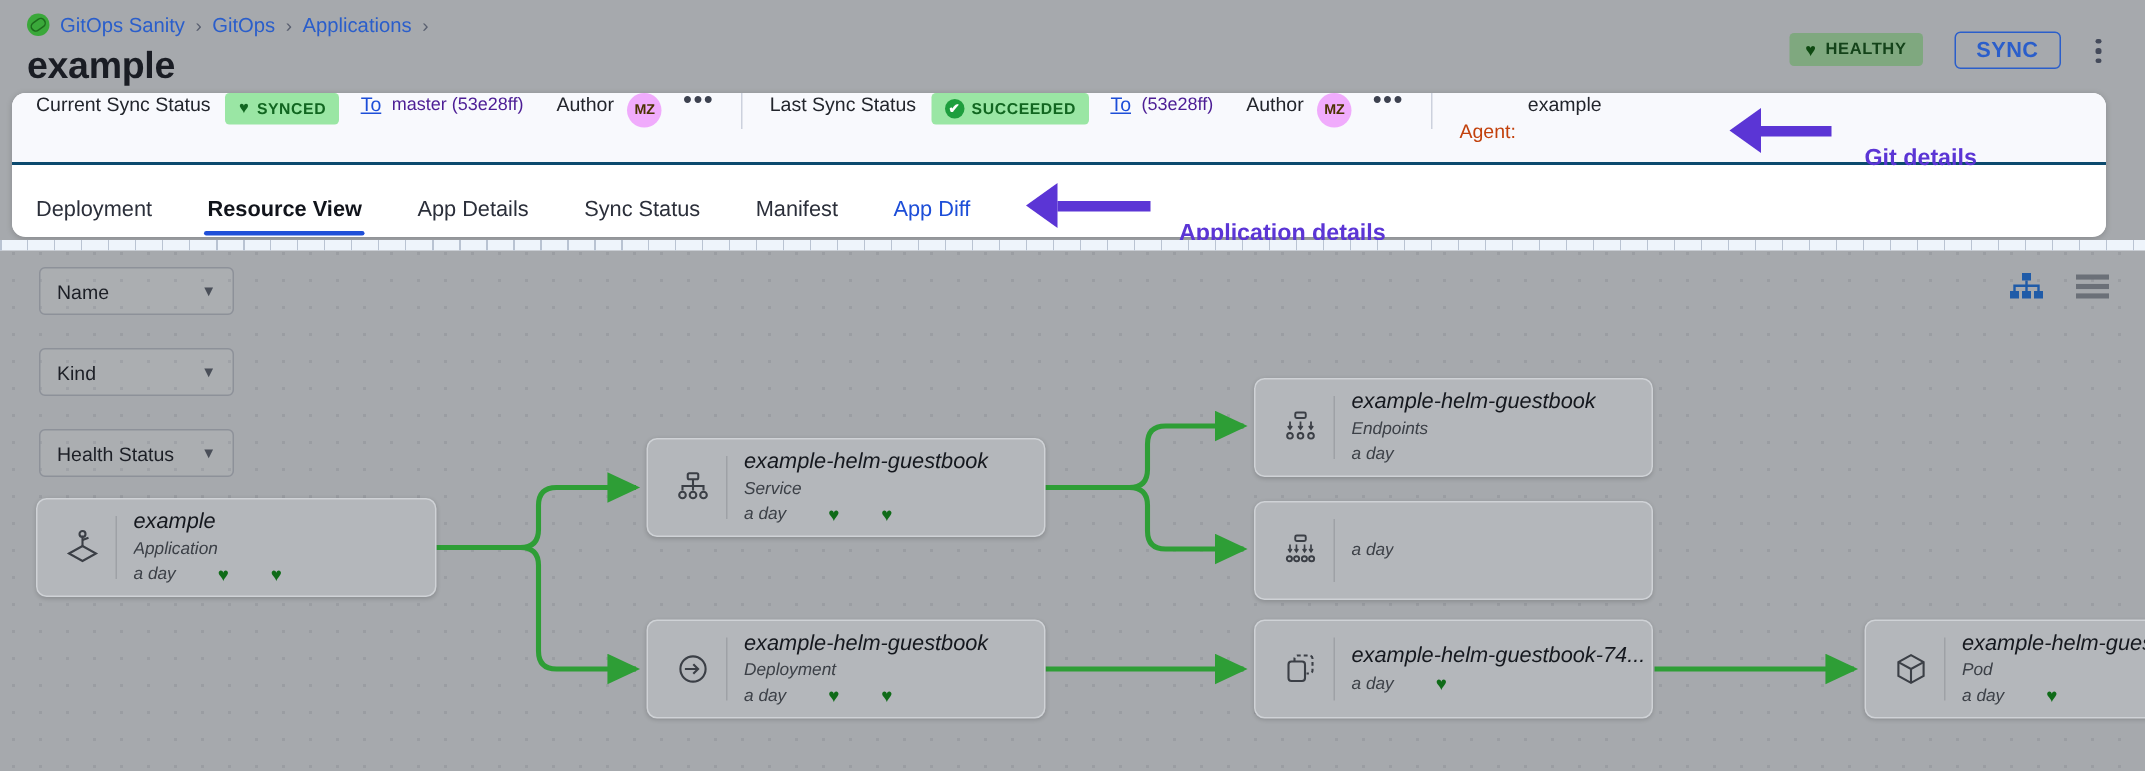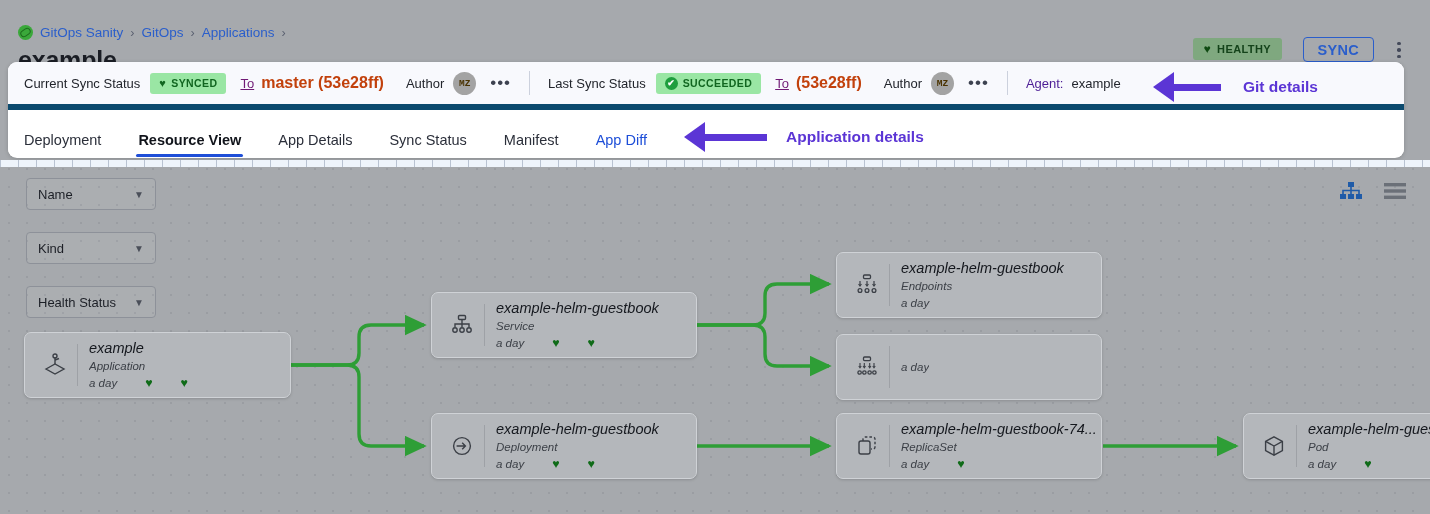--- a/index.html
+++ b/index.html
@@ -6,21 +6,21 @@
   html, body { margin: 0; padding: 0; }
   body {
     width: 1430px; height: 514px;
     font-family: "Liberation Sans", sans-serif;
     background: #a6a9ad;
     overflow: hidden;
     position: relative;
   }
 
   
-  .topbar { position: absolute; left: 0; top: 16px; width: 1430px; height: 64px; }
+  .topbar { position: absolute; left: 0; top: 0; width: 1430px; height: 64px; }
   .breadcrumb {
     position: absolute; left: 18px; top: 9px;
     display: flex; align-items: center; gap: 7px;
     font-size: 13.5px;
   }
   .bc-logo {
     width: 15px; height: 15px; border-radius: 50%;
     background: #3aa83a;
     display: inline-flex; align-items: center; justify-content: center;
     position: relative; flex: none;
@@ -67,56 +67,56 @@
     position: absolute; left: 8px; top: 62px;
     width: 1396px; height: 96px;
     background: #ffffff;
     border-radius: 9px;
     box-shadow: 0 1px 4px rgba(0,0,0,.18);
     overflow: hidden;
   }
   .syncbar {
     position: relative; height: 48px;
     background: #f8f9fd;
-    border-bottom: 6px solid #0c4a6e;
-    display: flex; align-items: center;
+    border-bottom: 2px solid #0c4a6e;
+    display: flex; align-items: flex-start;
     padding-left: 16px;
     font-size: 13px; color: #1a1d24;
   }
   .sb-label { color: #22252c; font-size: 13px; white-space: nowrap; }
   .pill {
     height: 21px; padding: 0 9px; border-radius: 3px;
     background: #9ae6a4;
     display: inline-flex; align-items: center; gap: 5px;
     font-size: 10.5px; font-weight: bold; color: #116620; letter-spacing: 0.4px;
     margin: 0 10px;
   }
   .pill .heart { color: #116620; font-size: 11px; }
   .chk {
     width: 13px; height: 13px; border-radius: 50%;
     background: #1e9e3e; color: #fff;
     display: inline-flex; align-items: center; justify-content: center;
     font-size: 9px; line-height: 1;
   }
-  .to-word { margin: 0 7px 0 4px; color: #701a75; text-decoration: underline; }
-  .rev { color: #c2410c; font-weight: bold; font-size: 16px; }
+  .to-word { margin: 0 7px 0 4px; color: #1d4ed8; text-decoration: underline; }
+  .rev { color: #4c1d95; font-weight: normal; font-size: 12px; }
   .author-word { margin-left: 22px; color: #22252c; }
   .avatar {
     width: 23px; height: 23px; border-radius: 50%;
-    background: #a3a3a3; color: #4a3200;
+    background: #f0abfc; color: #4a3200;
     display: inline-flex; align-items: center; justify-content: center;
-    font-size: 9.5px; font-weight: bold; margin-left: 9px; font-family: Liberation Mono, monospace;
+    font-size: 9.5px; font-weight: bold; margin-left: 9px;
   }
   .dots3 {
     margin-left: 14px; color: #3d4250; font-size: 17px;
     letter-spacing: 1px; line-height: 0.6; cursor: pointer;
   }
   .vsep { width: 1px; height: 24px; background: #ccd1dd; margin: 0 18px; }
 
-  .agent-label { color: #4c1d95; }
+  .agent-label { color: #c2410c; margin-top: 18px; }
   .agent-val { color: #22252c; margin-left: 8px; }
 
   .tabs {
     display: flex; align-items: flex-end; height: 47px;
     padding-left: 16px; background: #fff; position: relative;
   }
   .tab {
     font-size: 14.5px; color: #2b2f3a; padding: 0 0 9px 0;
     margin-right: 37px; cursor: pointer; position: relative; white-space: nowrap;
   }
@@ -129,21 +129,21 @@
 
   
   .anno-arrow { position: absolute; display: flex; align-items: center; }
   .anno-arrow .shaft { height: 7px; background: #5b35d5; }
   .anno-arrow .headL {
     width: 0; height: 0;
     border-top: 15px solid transparent; border-bottom: 15px solid transparent;
     border-right: 21px solid #5b35d5;
   }
   .anno-text {
-    position: absolute; color: #5b35d5; font-weight: bold; font-size: 15.5px;
+    position: absolute; color: #5b35d5; font-weight: bold; font-size: 15.5px; margin-top: 19px;
   }
 
   
   .canvas {
     position: absolute; left: 0; top: 160px; width: 1430px; height: 354px;
     background-color: #a6a9ad;
     background-image: radial-gradient(circle, #9a9da2 1px, transparent 1.1px);
     background-size: 18px 18px;
     overflow: hidden;
   }
@@ -448,21 +448,20 @@
   <div class="node" style="left:836px; top:253px; width:266px;">
     <span class="nicon">
       <svg width="24" height="24" viewBox="0 0 24 24" fill="none" stroke="#3b3f46" stroke-width="1.4">
         <rect x="4" y="7" width="11" height="13" rx="2"></rect>
         <path d="M8 7 V5 a2 2 0 0 1 2-2 h8 a2 2 0 0 1 2 2 v8 a2 2 0 0 1-2 2 h-2" stroke-dasharray="2.6 2"></path>
       </svg>
     </span>
     <span class="ndiv"></span>
     <span class="nbody">
       <span class="nname">example-helm-guestbook-74...</span>
-      <span class="nkind">ReplicaSet</span>
       <span class="nmeta">
         <span>a day</span>
         <span class="gap"></span>
         <span class="heart">♥</span>
       </span>
     </span>
   </div>
 
   <div class="node" style="left:1243px; top:253px; width:266px;">
     <span class="nicon">

